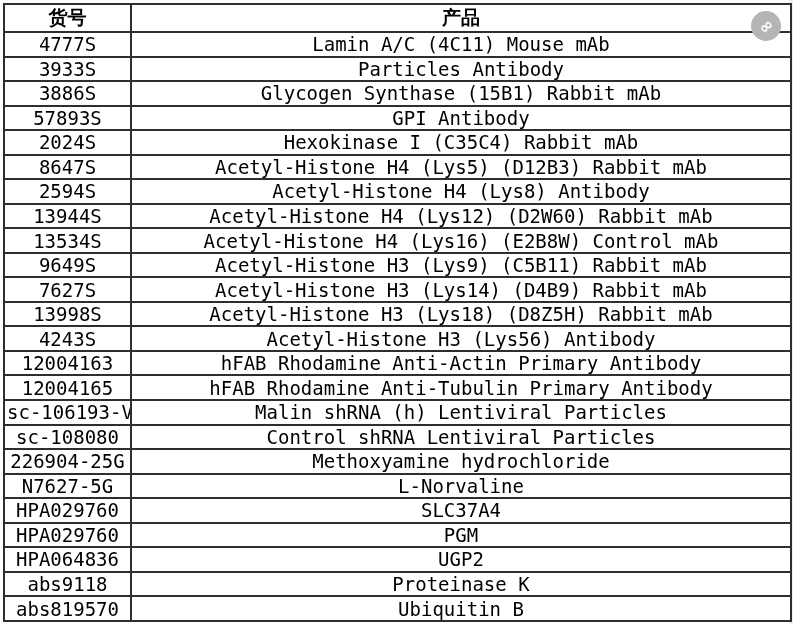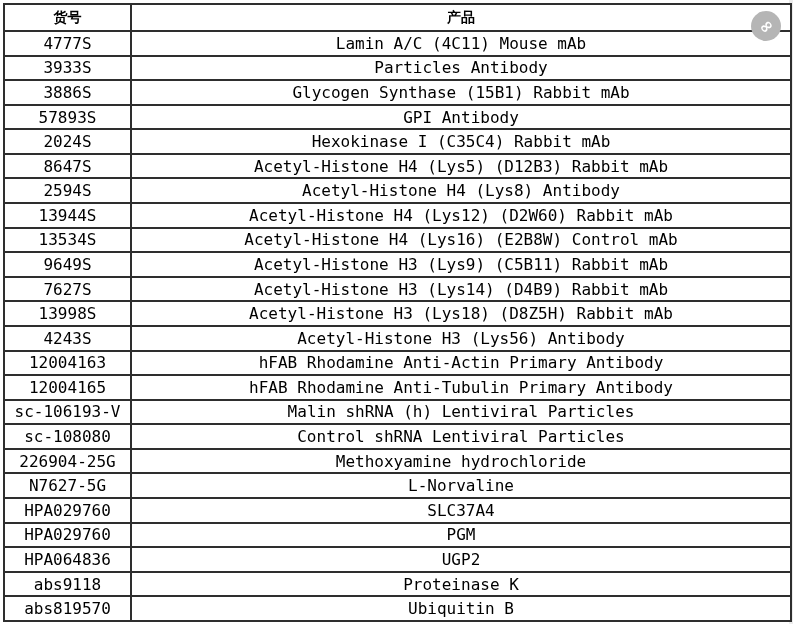--- a/index.html
+++ b/index.html
@@ -32,27 +32,27 @@
   table.catalog th, table.catalog td{
     border:2px solid var(--border-color);
     text-align:center;
     vertical-align:middle;
     overflow:hidden;
     white-space:nowrap;
     padding:0 2px;
   }
   table.catalog th{
     height:27px;
-    font-size:14px;
+    font-size:19px;
     font-weight:bold;
     font-family:"DejaVu Sans","Liberation Sans",sans-serif;
   }
   table.catalog td{
     height:21.6px;
-    font-size:16px;
+    font-size:19px;
     font-weight:normal;
   }
   col.c-catalog{width:127px;}
   col.c-product{width:660px;}
   .float-icon{
     position:absolute;
     left:751px;top:11px;
     width:30px;height:30px;
     border-radius:50%;
     background:var(--icon-bg);

